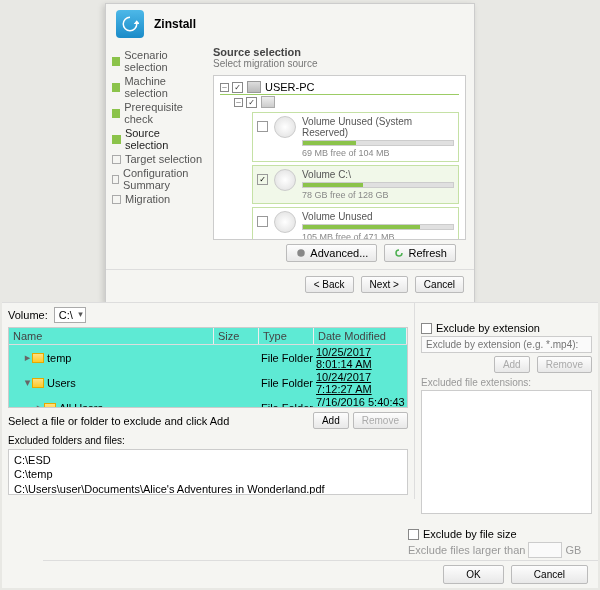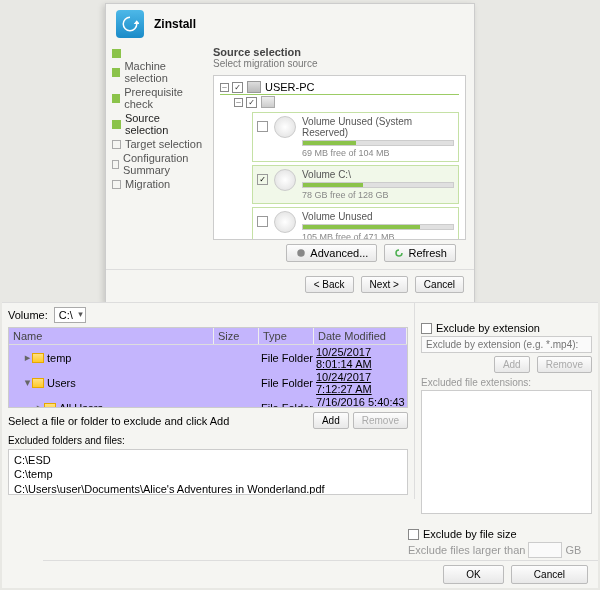--- a/index.html
+++ b/index.html
@@ -56,21 +56,21 @@
   position:absolute; left:2px; top:302px; width:596px; height:286px;
   background:#f5f5f2; border-top:1px solid #ddd;
 }
 .dlg-top { display:flex; height:196px; }
 .dlg-left { flex:1; padding:4px 6px; display:flex; flex-direction:column;}
 .vol-row { display:flex; align-items:center; margin-bottom:4px;}
 .vol-lbl { margin-right:6px;}
 .vol-sel { border:1px solid #aaa; background:#fff; padding:1px 12px 1px 4px; position:relative; cursor:pointer;}
 .vol-sel::after{content:"▾";position:absolute;right:2px;top:1px;font-size:9px;color:#555;}
 
-.file-tree { border:1px solid #ccc; background:#c4b5fd; flex:1; overflow:hidden; position:relative;}
+.file-tree { border:1px solid #ccc; background:#5eead4; flex:1; overflow:hidden; position:relative;}
 .ft-head { display:flex; border-bottom:1px solid #ddd; font-size:10px; color:#444; }
 .ft-head div { padding:2px 4px; border-right:1px solid #eee;}
 .ft-body { font-size:10px; padding-left: 2px; }
 .ft-row { display:flex; align-items:center; padding:0.5px 0;}
 .ft-exp { width:9px;text-align:center;color:#666;cursor:pointer;}
 .fld { width:12px;height:10px;background:linear-gradient(#ffe082,#ffca28);border:1px solid #e6a800;margin-right:3px;}
 .col-name{flex:0 0 205px;display:flex;align-items:center;overflow:hidden;}
 .col-size{flex:0 0 45px;}
 .col-type{flex:0 0 55px;}
 .col-date{flex:1;text-decoration:underline;}
@@ -101,20 +101,21 @@
       <svg viewBox="0 0 24 24">
           <path fill="#fff" d="M12 4a8 8 0 1 0 8 8h-3l4-5 4 5h-3A10 10 0 1 1 12 2z"></path>
         </svg>
     </div>
     <div class="wiz-title">Zinstall</div>
   </div>
   <div class="wiz-body">
     <div class="wiz-nav">
       <div class="wiz-nav-item done">
           <span class="bul"></span>
+          <span>Scenario selection</span>
         </div>
       <div class="wiz-nav-item done">
           <span class="bul"></span>
           <span>Machine selection</span>
         </div>
       <div class="wiz-nav-item done">
           <span class="bul"></span>
           <span>Prerequisite check</span>
         </div>
       <div class="wiz-nav-item active">

